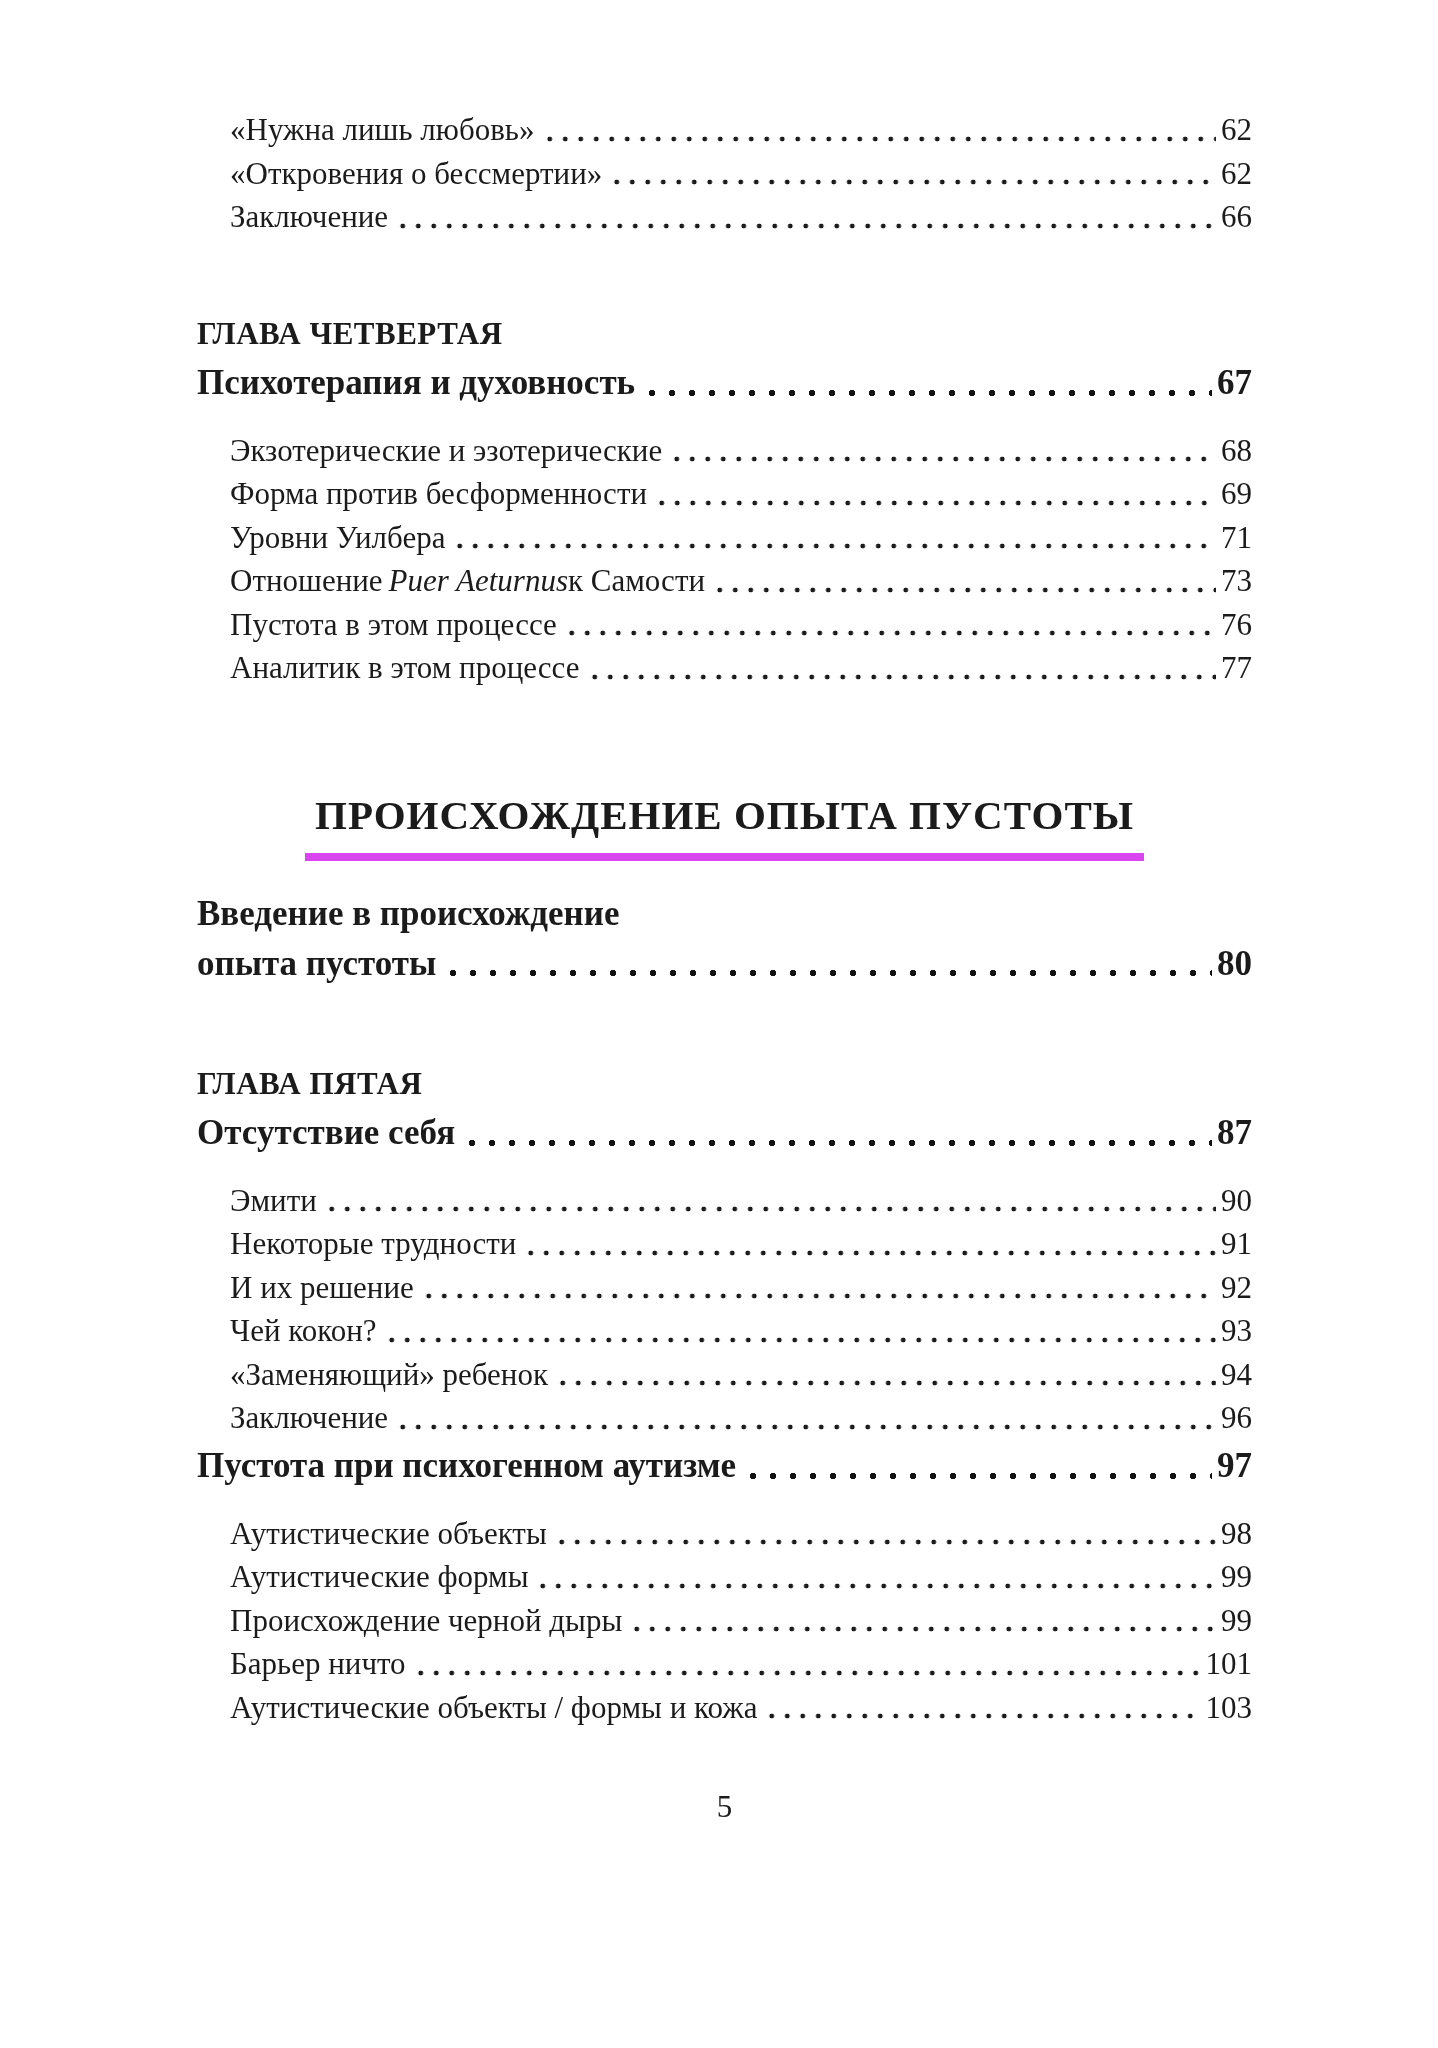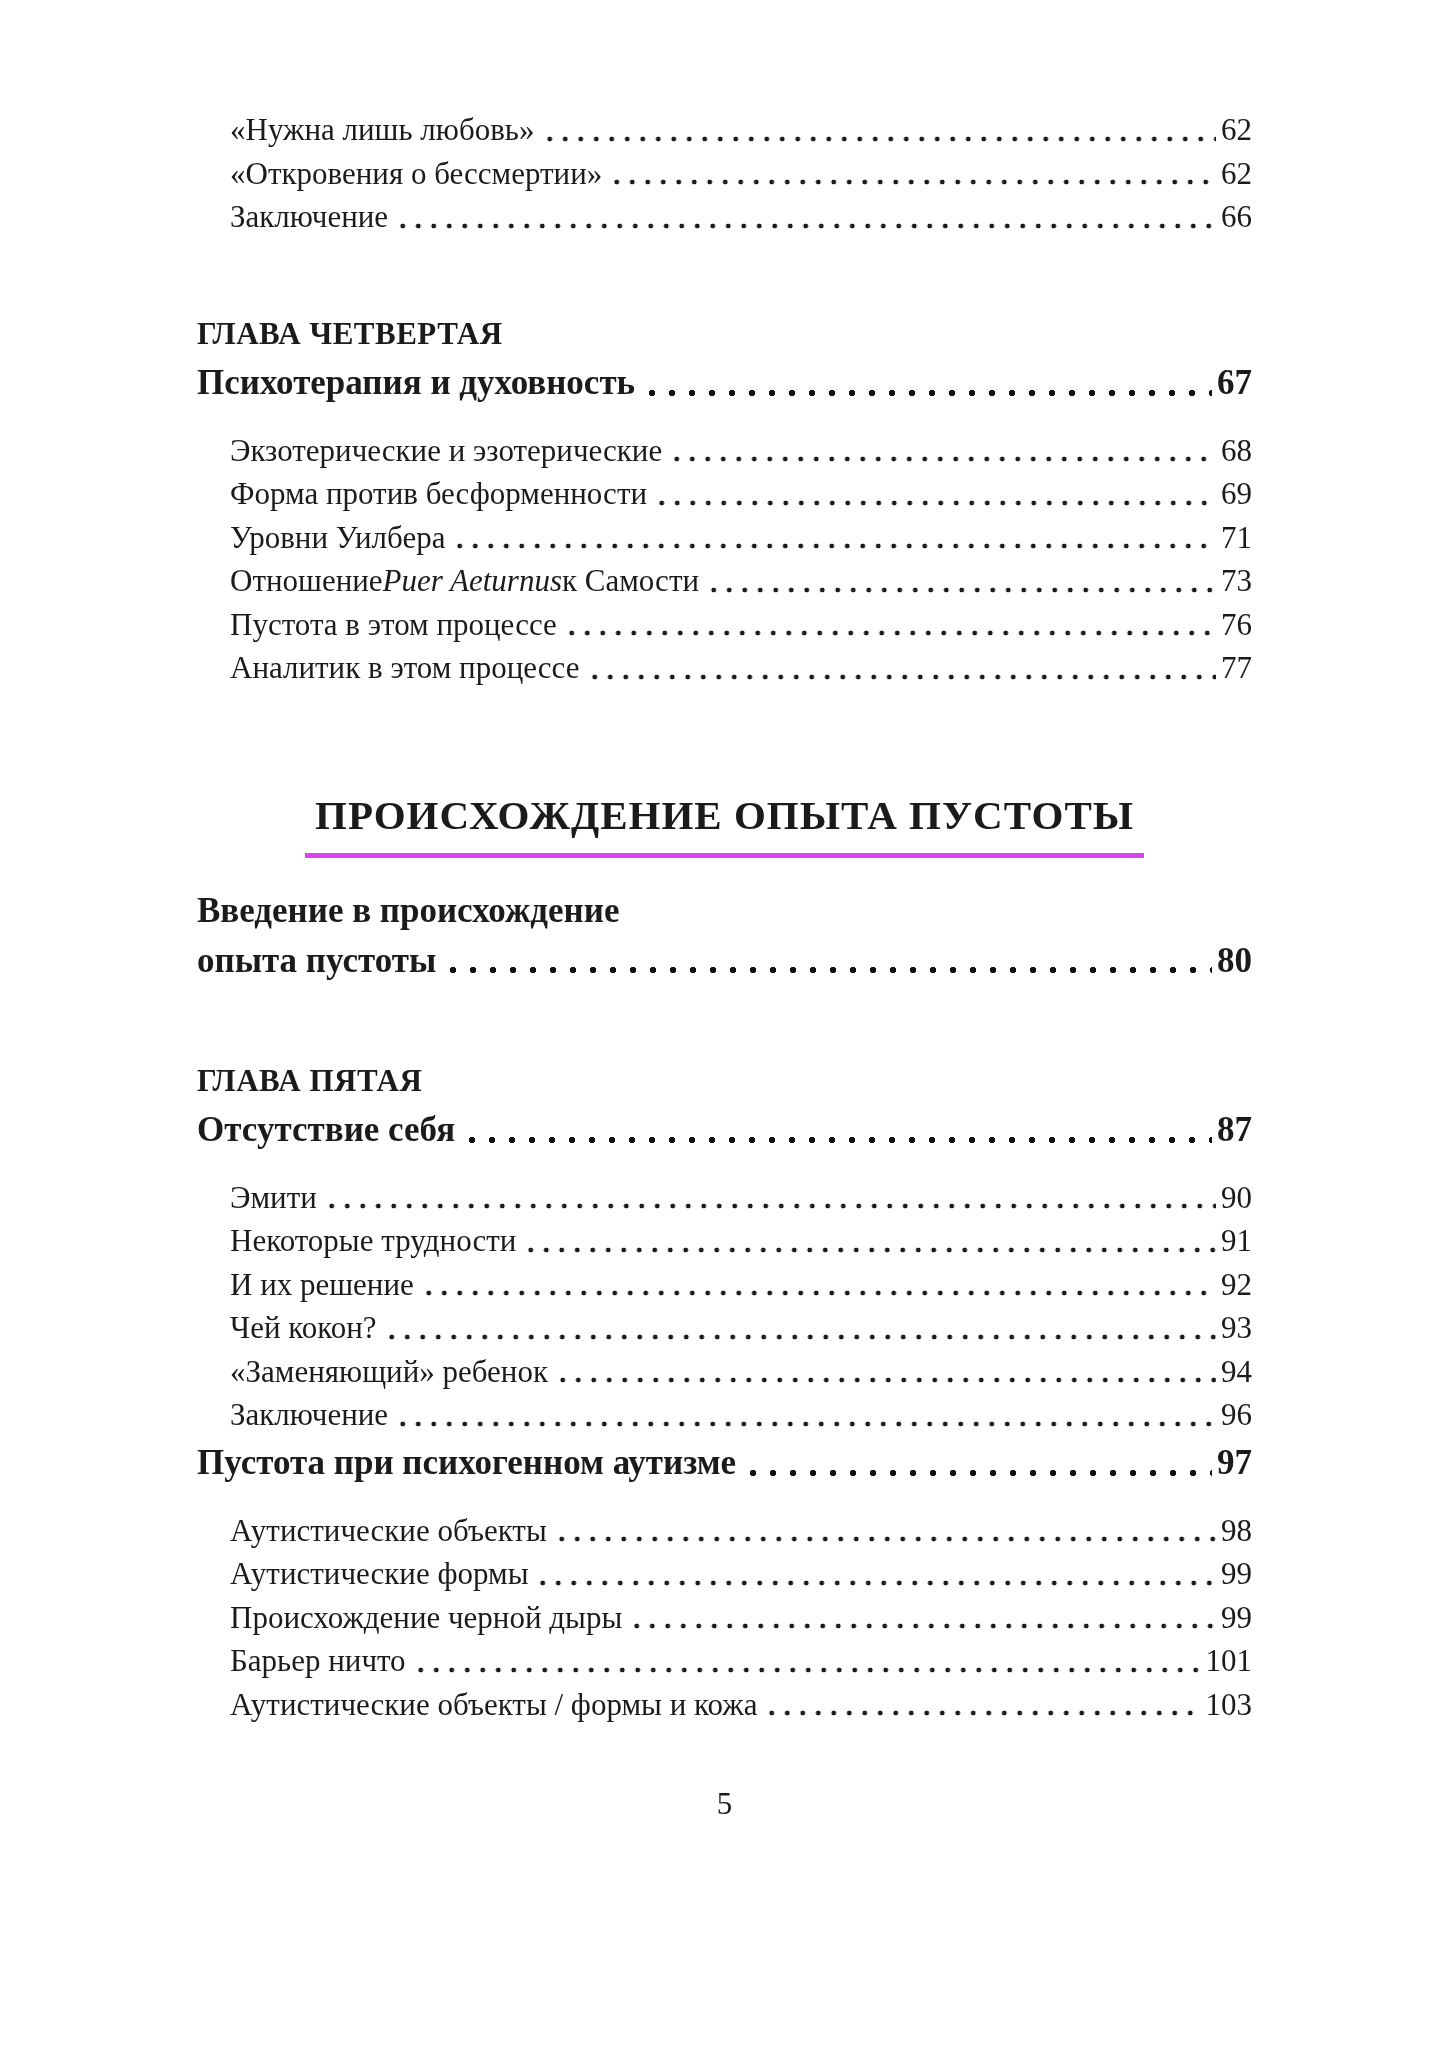--- a/index.html
+++ b/index.html
@@ -25,21 +25,21 @@
     display: flex;
     align-items: baseline;
   }
   
   .sub {
     font-size: 31px;
     line-height: 43.5px;
     padding-left: 33px;
     white-space: nowrap;
   }
-  .italic { font-style: italic; }
+  .italic { font-style: italic; margin-left: 6px; }
   
   .leader {
     flex: 1 1 auto;
     align-self: stretch;
     margin: 0 5px 0 7px;
     background-image: radial-gradient(circle, #1b1b1b 2.1px, rgba(0,0,0,0) 2.7px);
     background-size: 15.5px 6px;
     background-repeat: repeat-x;
     background-position: left bottom 10px;
     min-width: 20px;
@@ -69,21 +69,21 @@
     margin-top: 100px;
     text-align: center;
   }
   .part-heading {
     display: inline-block;
     font-size: 41px;
     font-weight: bold;
     line-height: 50px;
     letter-spacing: 1px;
     padding: 0 10px 13px 10px;
-    border-bottom: 5px solid #d946ef;
+    border-bottom: 8px solid #d946ef;
     white-space: nowrap;
   }
   
   .intro-line1 {
     margin-top: 28px;
     font-size: 35px;
     font-weight: bold;
     line-height: 50px;
     white-space: nowrap;
   }

